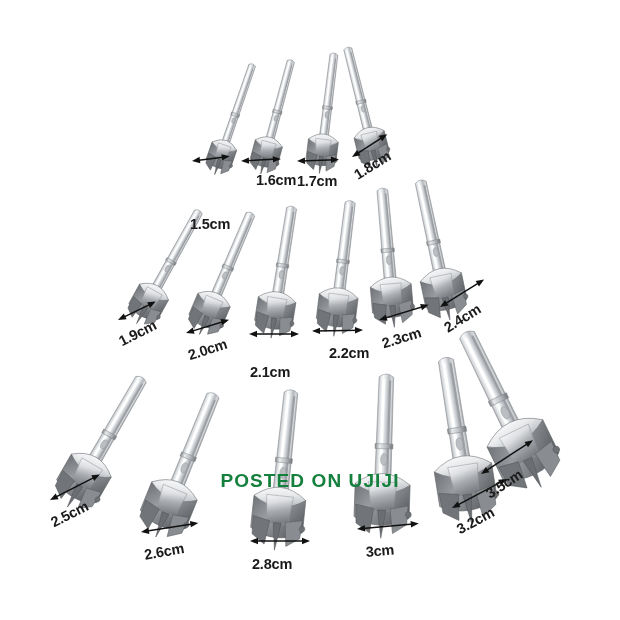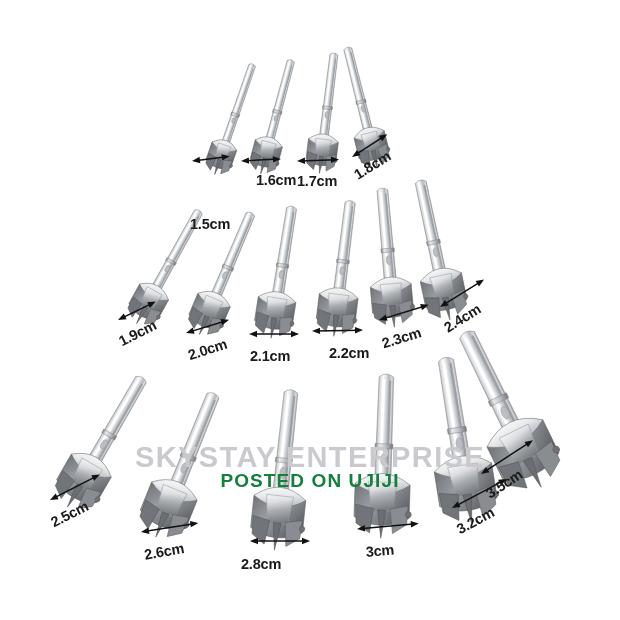--- a/index.html
+++ b/index.html
@@ -566,35 +566,34 @@
           <path d="M 62 0 L 54 -3.2 L 54 3.2 Z" fill="#111111"></path>
         </g>
         <g transform="translate(481,474) rotate(-33)">
           <line x1="3" y1="0" x2="59" y2="0" stroke="#111111" stroke-width="1.5"></line>
           <path d="M 0 0 L 8 -3.2 L 8 3.2 Z" fill="#111111"></path>
           <path d="M 62 0 L 54 -3.2 L 54 3.2 Z" fill="#111111"></path>
         </g>
       </g>
   </svg>
 
-  <div class="wm-layer" id="wm-line1">SKYSTAY ENTERPRISE</div>
   <div class="wm-layer" id="wm-line2">POSTED ON UJIJI</div>
 
   <div id="labels-layer">
       <div class="size-label" style="left: 190px; top: 172px; transform: rotate(0deg); transform-origin: left top; margin-top: 44px;">1.5cm</div>
       <div class="size-label" style="left: 256px; top: 172px; transform: rotate(0deg); transform-origin: left top;">1.6cm</div>
       <div class="size-label" style="left: 297px; top: 173px; transform: rotate(0deg); transform-origin: left top;">1.7cm</div>
       <div class="size-label" style="left: 351px; top: 169px; transform: rotate(-32deg); transform-origin: left top;">1.8cm</div>
       <div class="size-label" style="left: 116px; top: 335px; transform: rotate(-27deg); transform-origin: left top;">1.9cm</div>
       <div class="size-label" style="left: 186px; top: 348px; transform: rotate(-18deg); transform-origin: left top;">2.0cm</div>
-      <div class="size-label" style="left: 250px; top: 348px; transform: rotate(0deg); transform-origin: left top;">2.1cm</div>
+      <div class="size-label" style="left: 250px; top: 364px; transform: rotate(0deg); transform-origin: left top;">2.1cm</div>
       <div class="size-label" style="left: 329px; top: 345px; transform: rotate(0deg); transform-origin: left top;">2.2cm</div>
       <div class="size-label" style="left: 380px; top: 336px; transform: rotate(-17deg); transform-origin: left top;">2.3cm</div>
       <div class="size-label" style="left: 441px; top: 322px; transform: rotate(-32deg); transform-origin: left top;">2.4cm</div>
       <div class="size-label" style="left: 48px; top: 516px; transform: rotate(-27deg); transform-origin: left top;">2.5cm</div>
       <div class="size-label" style="left: 143px; top: 547px; transform: rotate(-10deg); transform-origin: left top;">2.6cm</div>
-      <div class="size-label" style="left: 241px; top: 556px; transform: rotate(0deg); transform-origin: left top;">2.8cm</div>
+      <div class="size-label" style="left: 252px; top: 556px; transform: rotate(0deg); transform-origin: left top;">2.8cm</div>
       <div class="size-label" style="left: 365px; top: 544px; transform: rotate(-5deg); transform-origin: left top;">3cm</div>
       <div class="size-label" style="left: 454px; top: 523px; transform: rotate(-28deg); transform-origin: left top;">3.2cm</div>
       <div class="size-label" style="left: 483px; top: 488px; transform: rotate(-33deg); transform-origin: left top;">3.5cm</div>
     </div>
 
 </div>
 
 </body></html>

